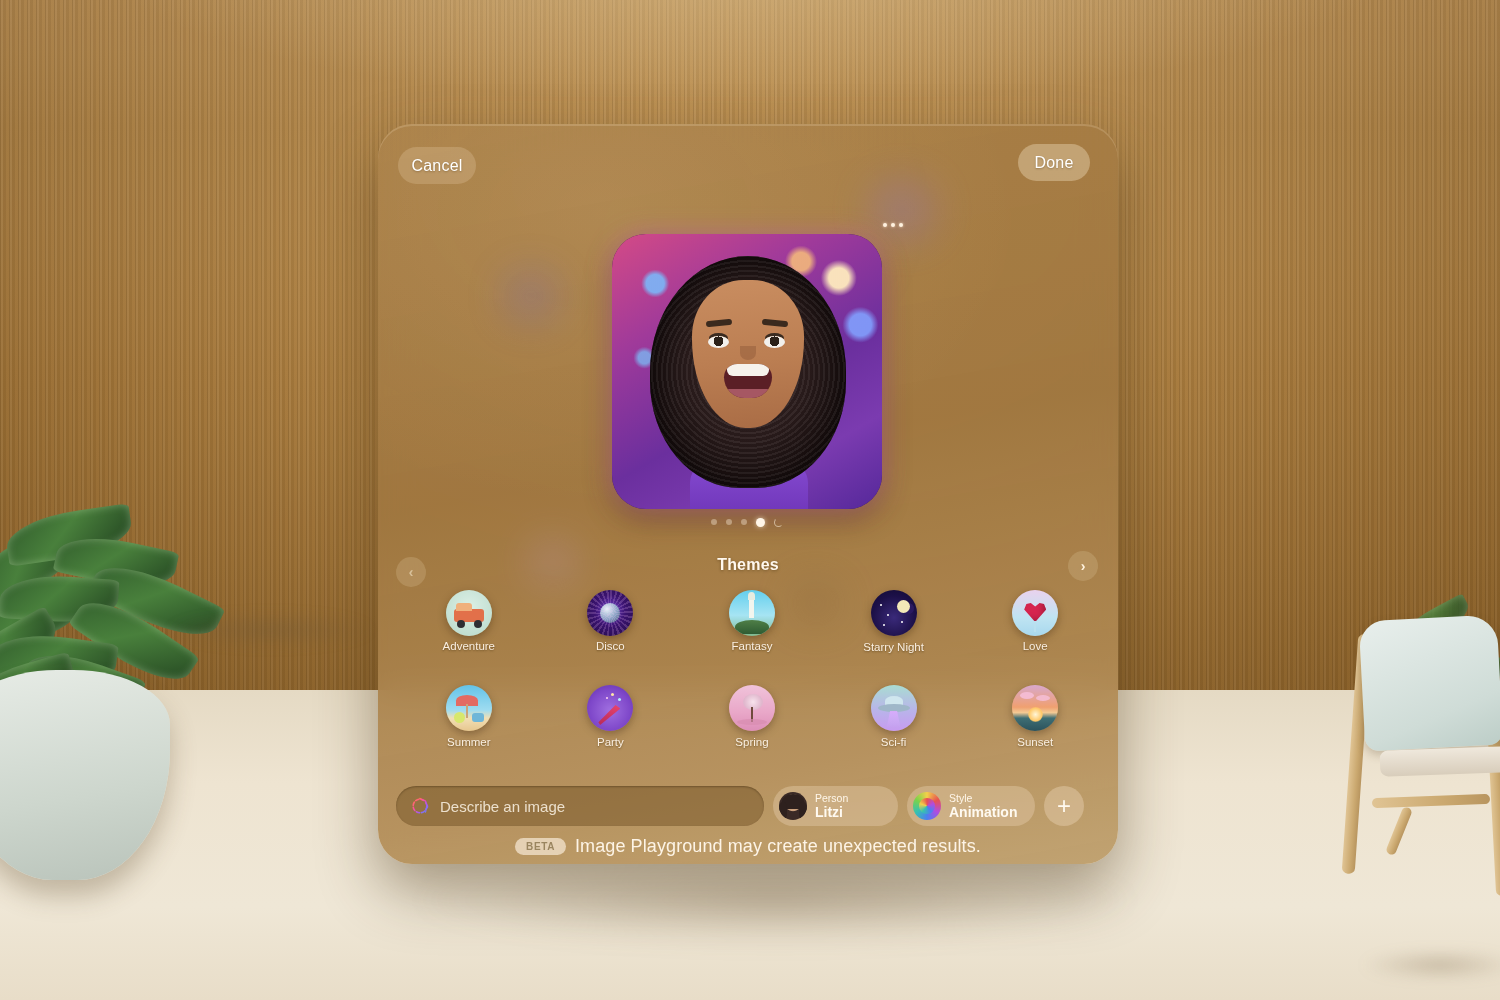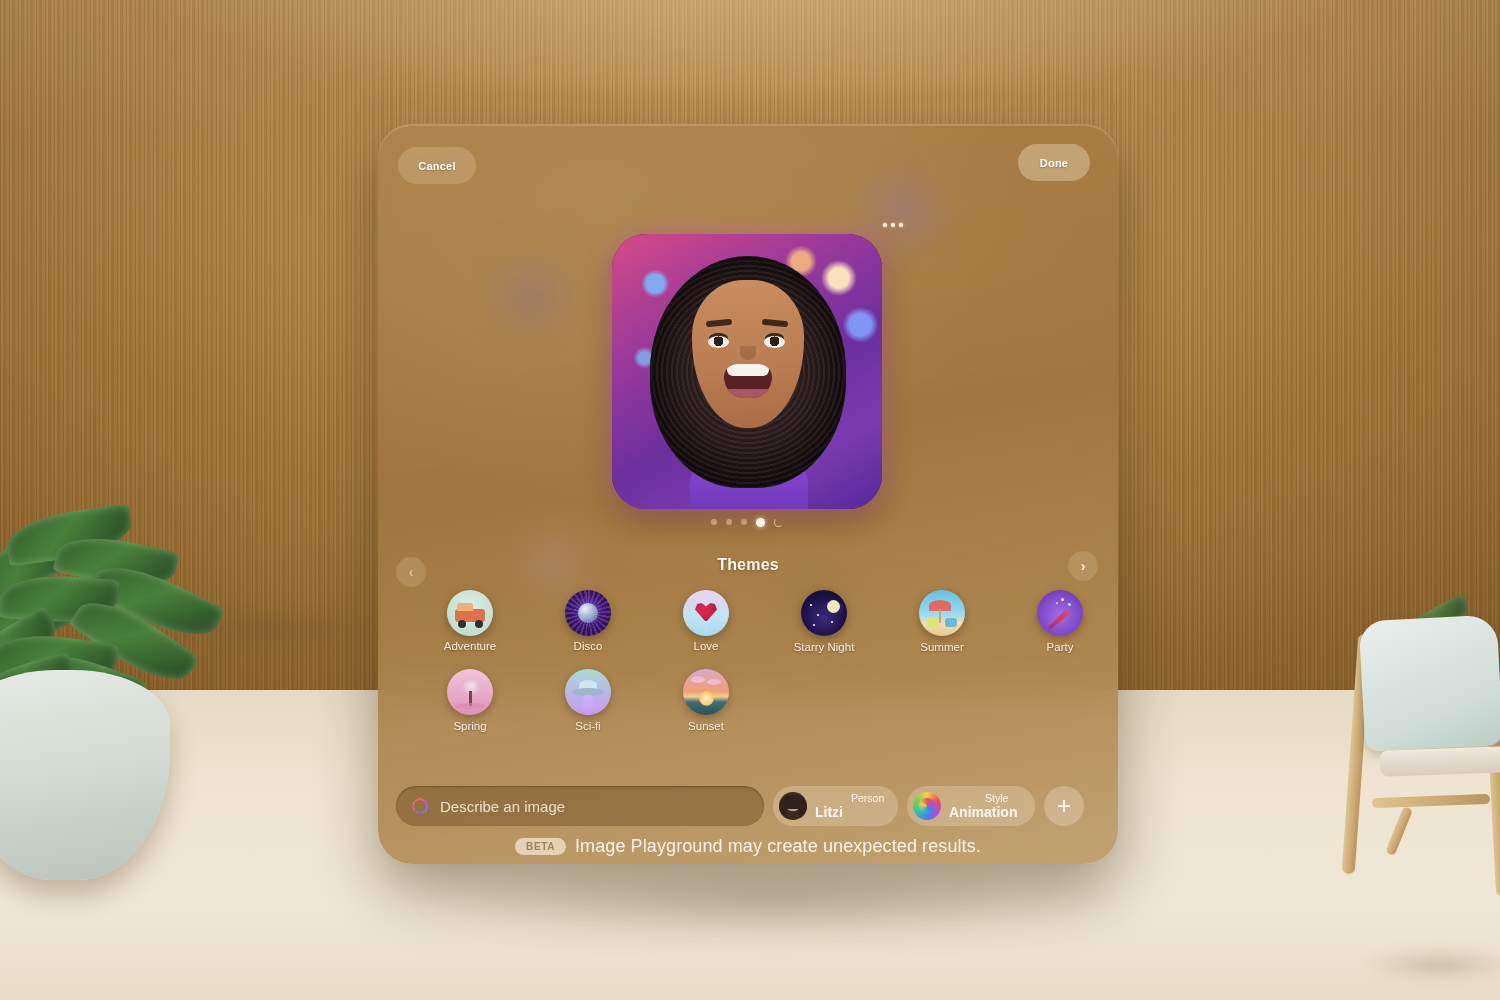--- a/index.html
+++ b/index.html
@@ -96,21 +96,21 @@
   }
   .panel-sheen{
     position:absolute; inset:0; pointer-events:none;
     background:radial-gradient(ellipse 600px 420px at 30% 12%, rgba(255,235,200,0.10), rgba(255,235,200,0) 70%);
   }
   .blob{ position:absolute; border-radius:50%; filter:blur(22px); opacity:.38; }
 
   
   .hdr-btn{
     position:absolute; display:flex; align-items:center; justify-content:center;
-    border-radius:22px; color:#fff; font-size:11px; font-weight:700;
+    border-radius:22px; color:#fff; font-size:16px; font-weight:400;
     background:rgba(225,200,160,0.30);
     border:none; cursor:pointer; letter-spacing:.2px;
     text-shadow:0 1px 2px rgba(60,40,10,0.35);
   }
   #cancel-btn{ left:20px; top:23px; width:78px; height:37px; }
   #done-btn{ left:640px; top:20px; width:72px; height:37px; background:rgba(236,216,184,0.42); }
 
   .more-btn{
     position:absolute; left:500px; top:90px; width:30px; height:22px;
     display:flex; align-items:center; justify-content:center; gap:4px;
@@ -179,22 +179,22 @@
     position:absolute; width:30px; height:30px; border-radius:50%;
     background:rgba(222,196,155,0.26); border:none; cursor:pointer;
     display:flex; align-items:center; justify-content:center;
     color:#f6e7cf; font-size:14px; font-weight:700; line-height:1;
   }
   #nav-prev{ left:18px; top:433px; color:#d8c09a; }
   #nav-next{ left:690px; top:427px; color:#fff3df; }
 
   
   #themes-grid{
-    position:absolute; left:33px; top:466px; width:708px;
-    display:grid; grid-template-columns:repeat(6,1fr); row-gap:16px;
+    position:absolute; left:20px; top:466px; width:708px;
+    display:grid; grid-template-columns:repeat(5,1fr); row-gap:32px;
   }
   .theme-cell{ display:flex; flex-direction:column; align-items:center; cursor:pointer; }
   .theme-ic{ width:46px; height:46px; border-radius:50%; overflow:hidden; position:relative;
     box-shadow:0 3px 8px rgba(50,30,10,.35); }
   .theme-lb{ margin-top:5px; font-size:11.5px; color:#fbf0e2; font-weight:500;
     text-shadow:0 1px 2px rgba(60,40,10,.5); white-space:nowrap; }
   .theme-cell.r1 .theme-lb{ margin-top:4px; }
 
   
   #bottom-bar{ position:absolute; left:18px; top:662px; width:704px; height:42px;
@@ -209,21 +209,21 @@
   .ai-icon{ width:20px; height:20px; flex:0 0 20px; }
 
   .chip{
     height:40px; border-radius:20px; background:rgba(230,208,174,0.40);
     display:flex; align-items:center; gap:8px; padding:0 13px 0 6px; cursor:pointer;
   }
   #chip-person{ flex:0 0 125px; }
   #chip-style{ flex:0 0 128px; }
   .chip-av{ width:28px; height:28px; border-radius:50%; overflow:hidden; position:relative; flex:0 0 28px; }
   .chip-tx{ display:flex; flex-direction:column; line-height:1.15; }
-  .chip-k{ font-size:10.5px; color:#fff6ea; font-weight:500;margin-left:36px; }
+  .chip-k{ font-size:10.5px; color:#fff6ea; font-weight:500; }
   .chip-v{ font-size:14px; color:#fffaf1;font-weight:bold; }
   #add-btn{
     flex:0 0 40px; height:40px; border-radius:50%; background:rgba(236,216,184,0.40);
     display:flex; align-items:center; justify-content:center; cursor:pointer;
     color:#fffaf0; font-size:24px; font-weight:300; line-height:1;
   }
 
   #footer-note{
     position:absolute; left:0; top:712px; width:740px;
     display:flex; align-items:center; justify-content:center; gap:9px;
@@ -337,41 +337,49 @@
 
 
     <div class="theme-cell r1">
       <div class="theme-ic" style="background:radial-gradient(circle at 50% 45%,#7d4fd6 0%,#3b1470 45%,#200a42 100%);">
         <div style="position:absolute;left:13px;top:13px;width:20px;height:20px;border-radius:50%;background:radial-gradient(circle at 35% 30%,#e9f2fa,#8aa2c4 55%,#3a4a6e);"></div>
         <div style="position:absolute;inset:0;background:repeating-conic-gradient(from 0deg at 50% 50%, rgba(255,200,255,0.18) 0 6deg, rgba(0,0,0,0) 6deg 14deg);"></div>
       </div>
       <div class="theme-lb">Disco</div>
     </div>
 
-
+    <div class="theme-cell r1">
+      <div class="theme-ic" style="background:linear-gradient(180deg,#63cfee 0%,#a6e4f3 55%,#7fb98e 100%);">
+        <div style="position:absolute;left:20px;top:6px;width:5px;height:22px;background:#f2f5ee;"></div>
+        <div style="position:absolute;left:19px;top:2px;width:7px;height:8px;background:#e8ecdf;border-radius:50% 50% 0 0;"></div>
+        <div style="position:absolute;left:6px;top:30px;width:34px;height:14px;background:linear-gradient(180deg,#4f7f47,#2f5c33);border-radius:50% 50% 0 0;"></div>
+      </div>
+      <div class="theme-lb">Fantasy</div>
+    </div>
+
+
+    <div class="theme-cell">
+      <div class="theme-ic" style="background:radial-gradient(circle at 50% 60%,#3a2a7a 0%,#1c1048 60%,#110a30 100%);">
+        <div style="position:absolute;left:26px;top:10px;width:13px;height:13px;border-radius:50%;background:#f3e9b8;box-shadow:5px 2px 0 -1px #2a1a60;"></div>
+        <div style="position:absolute;left:9px;top:14px;width:2px;height:2px;border-radius:50%;background:#fff;"></div>
+        <div style="position:absolute;left:16px;top:24px;width:2px;height:2px;border-radius:50%;background:#fff;"></div>
+        <div style="position:absolute;left:30px;top:31px;width:2px;height:2px;border-radius:50%;background:#fff;"></div>
+        <div style="position:absolute;left:12px;top:34px;width:2px;height:2px;border-radius:50%;background:#fff;"></div>
+      </div>
+      <div class="theme-lb">Starry Night</div>
+    </div>
 
     <div class="theme-cell r1">
       <div class="theme-ic" style="background:linear-gradient(180deg,#e9d2ee 0%,#bfe4f2 60%,#a8d8ee 100%);">
         <div style="position:absolute;left:12px;top:12px;width:22px;height:20px;background:#d6254f;
              clip-path:polygon(50% 100%,0 38%,10% 10%,30% 5%,50% 22%,70% 5%,90% 10%,100% 38%);
              box-shadow:inset -3px -3px 6px rgba(0,0,0,.25);"></div>
         <div style="position:absolute;left:22px;top:31px;width:1.5px;height:11px;background:#b9e0ef;"></div>
       </div>
       <div class="theme-lb">Love</div>
-    </div>
-
-    <div class="theme-cell">
-      <div class="theme-ic" style="background:radial-gradient(circle at 50% 60%,#3a2a7a 0%,#1c1048 60%,#110a30 100%);">
-        <div style="position:absolute;left:26px;top:10px;width:13px;height:13px;border-radius:50%;background:#f3e9b8;box-shadow:5px 2px 0 -1px #2a1a60;"></div>
-        <div style="position:absolute;left:9px;top:14px;width:2px;height:2px;border-radius:50%;background:#fff;"></div>
-        <div style="position:absolute;left:16px;top:24px;width:2px;height:2px;border-radius:50%;background:#fff;"></div>
-        <div style="position:absolute;left:30px;top:31px;width:2px;height:2px;border-radius:50%;background:#fff;"></div>
-        <div style="position:absolute;left:12px;top:34px;width:2px;height:2px;border-radius:50%;background:#fff;"></div>
-      </div>
-      <div class="theme-lb">Starry Night</div>
     </div>
 
     <div class="theme-cell">
       <div class="theme-ic" style="background:linear-gradient(180deg,#63c3e8 0%,#9fdcf0 55%,#f2dfb4 72%,#e7c78f 100%);">
         <div style="position:absolute;left:10px;top:10px;width:22px;height:11px;background:#e36a62;border-radius:50% 50% 0 0;"></div>
         <div style="position:absolute;left:20px;top:19px;width:2px;height:14px;background:#caa477;"></div>
         <div style="position:absolute;left:8px;top:27px;width:11px;height:11px;background:#d7e86d;border-radius:50%;"></div>
         <div style="position:absolute;left:26px;top:28px;width:12px;height:9px;background:#6fb6d8;border-radius:3px;"></div>
       </div>
       <div class="theme-lb">Summer</div>

